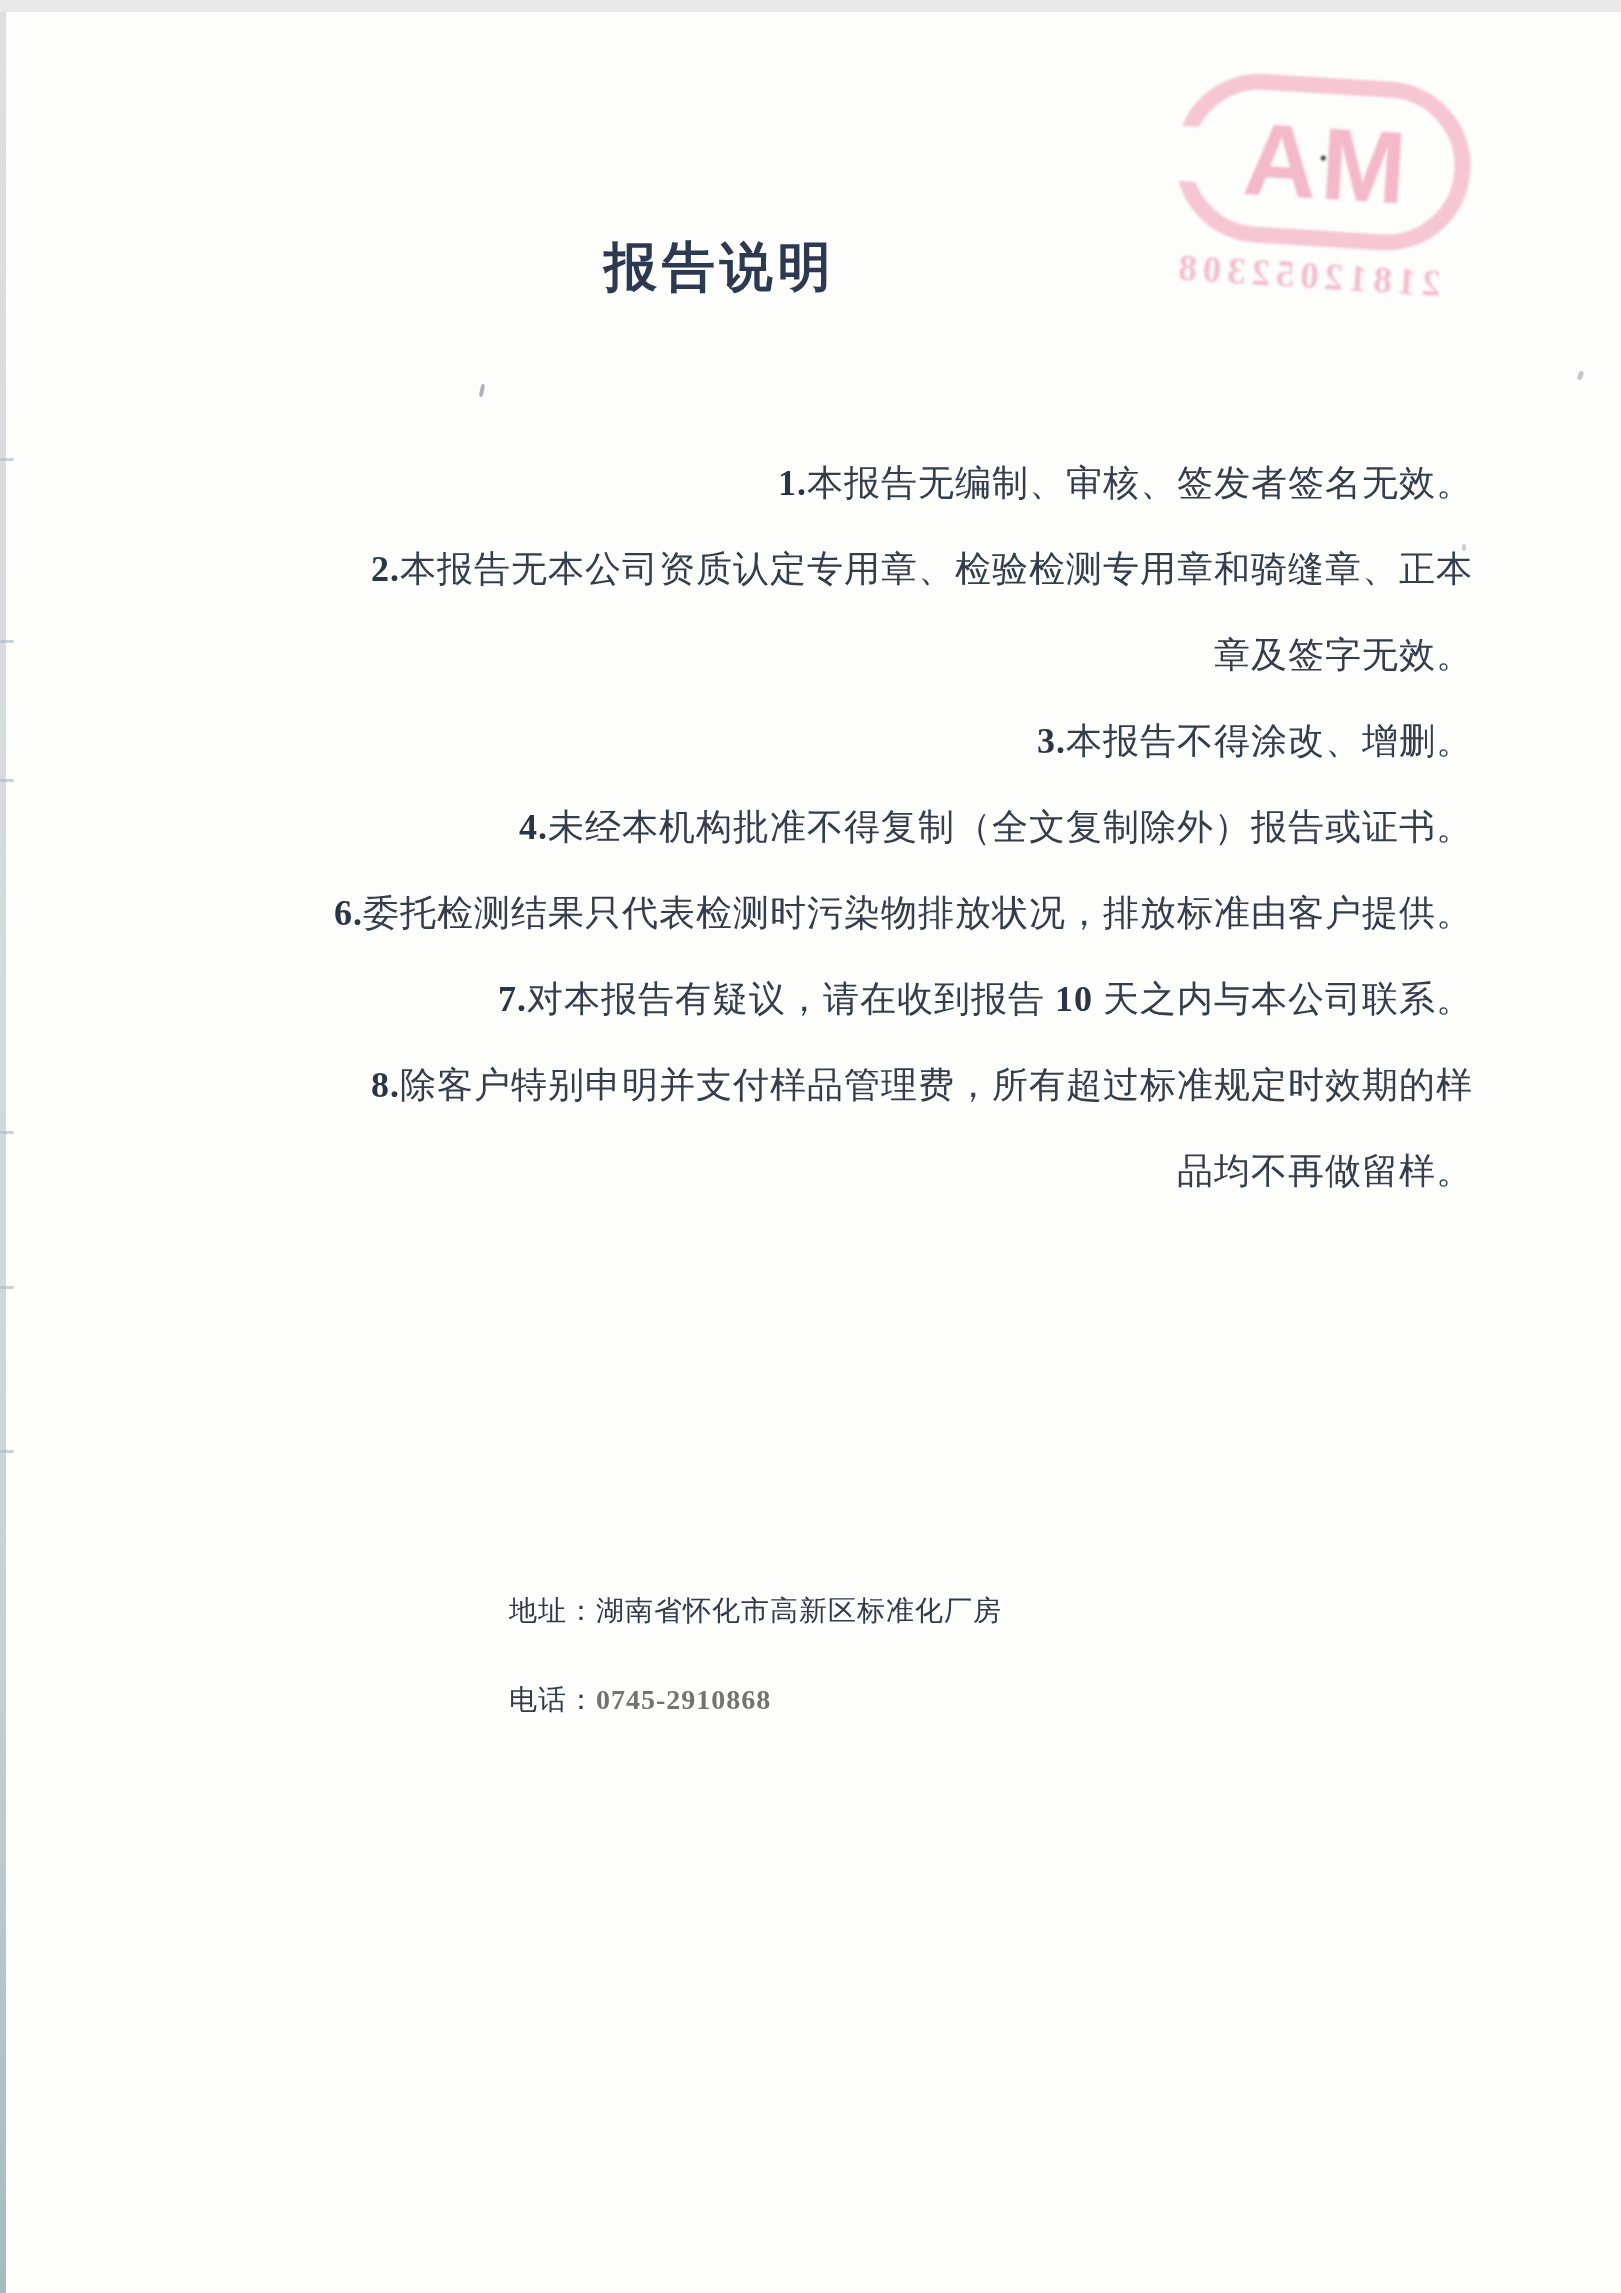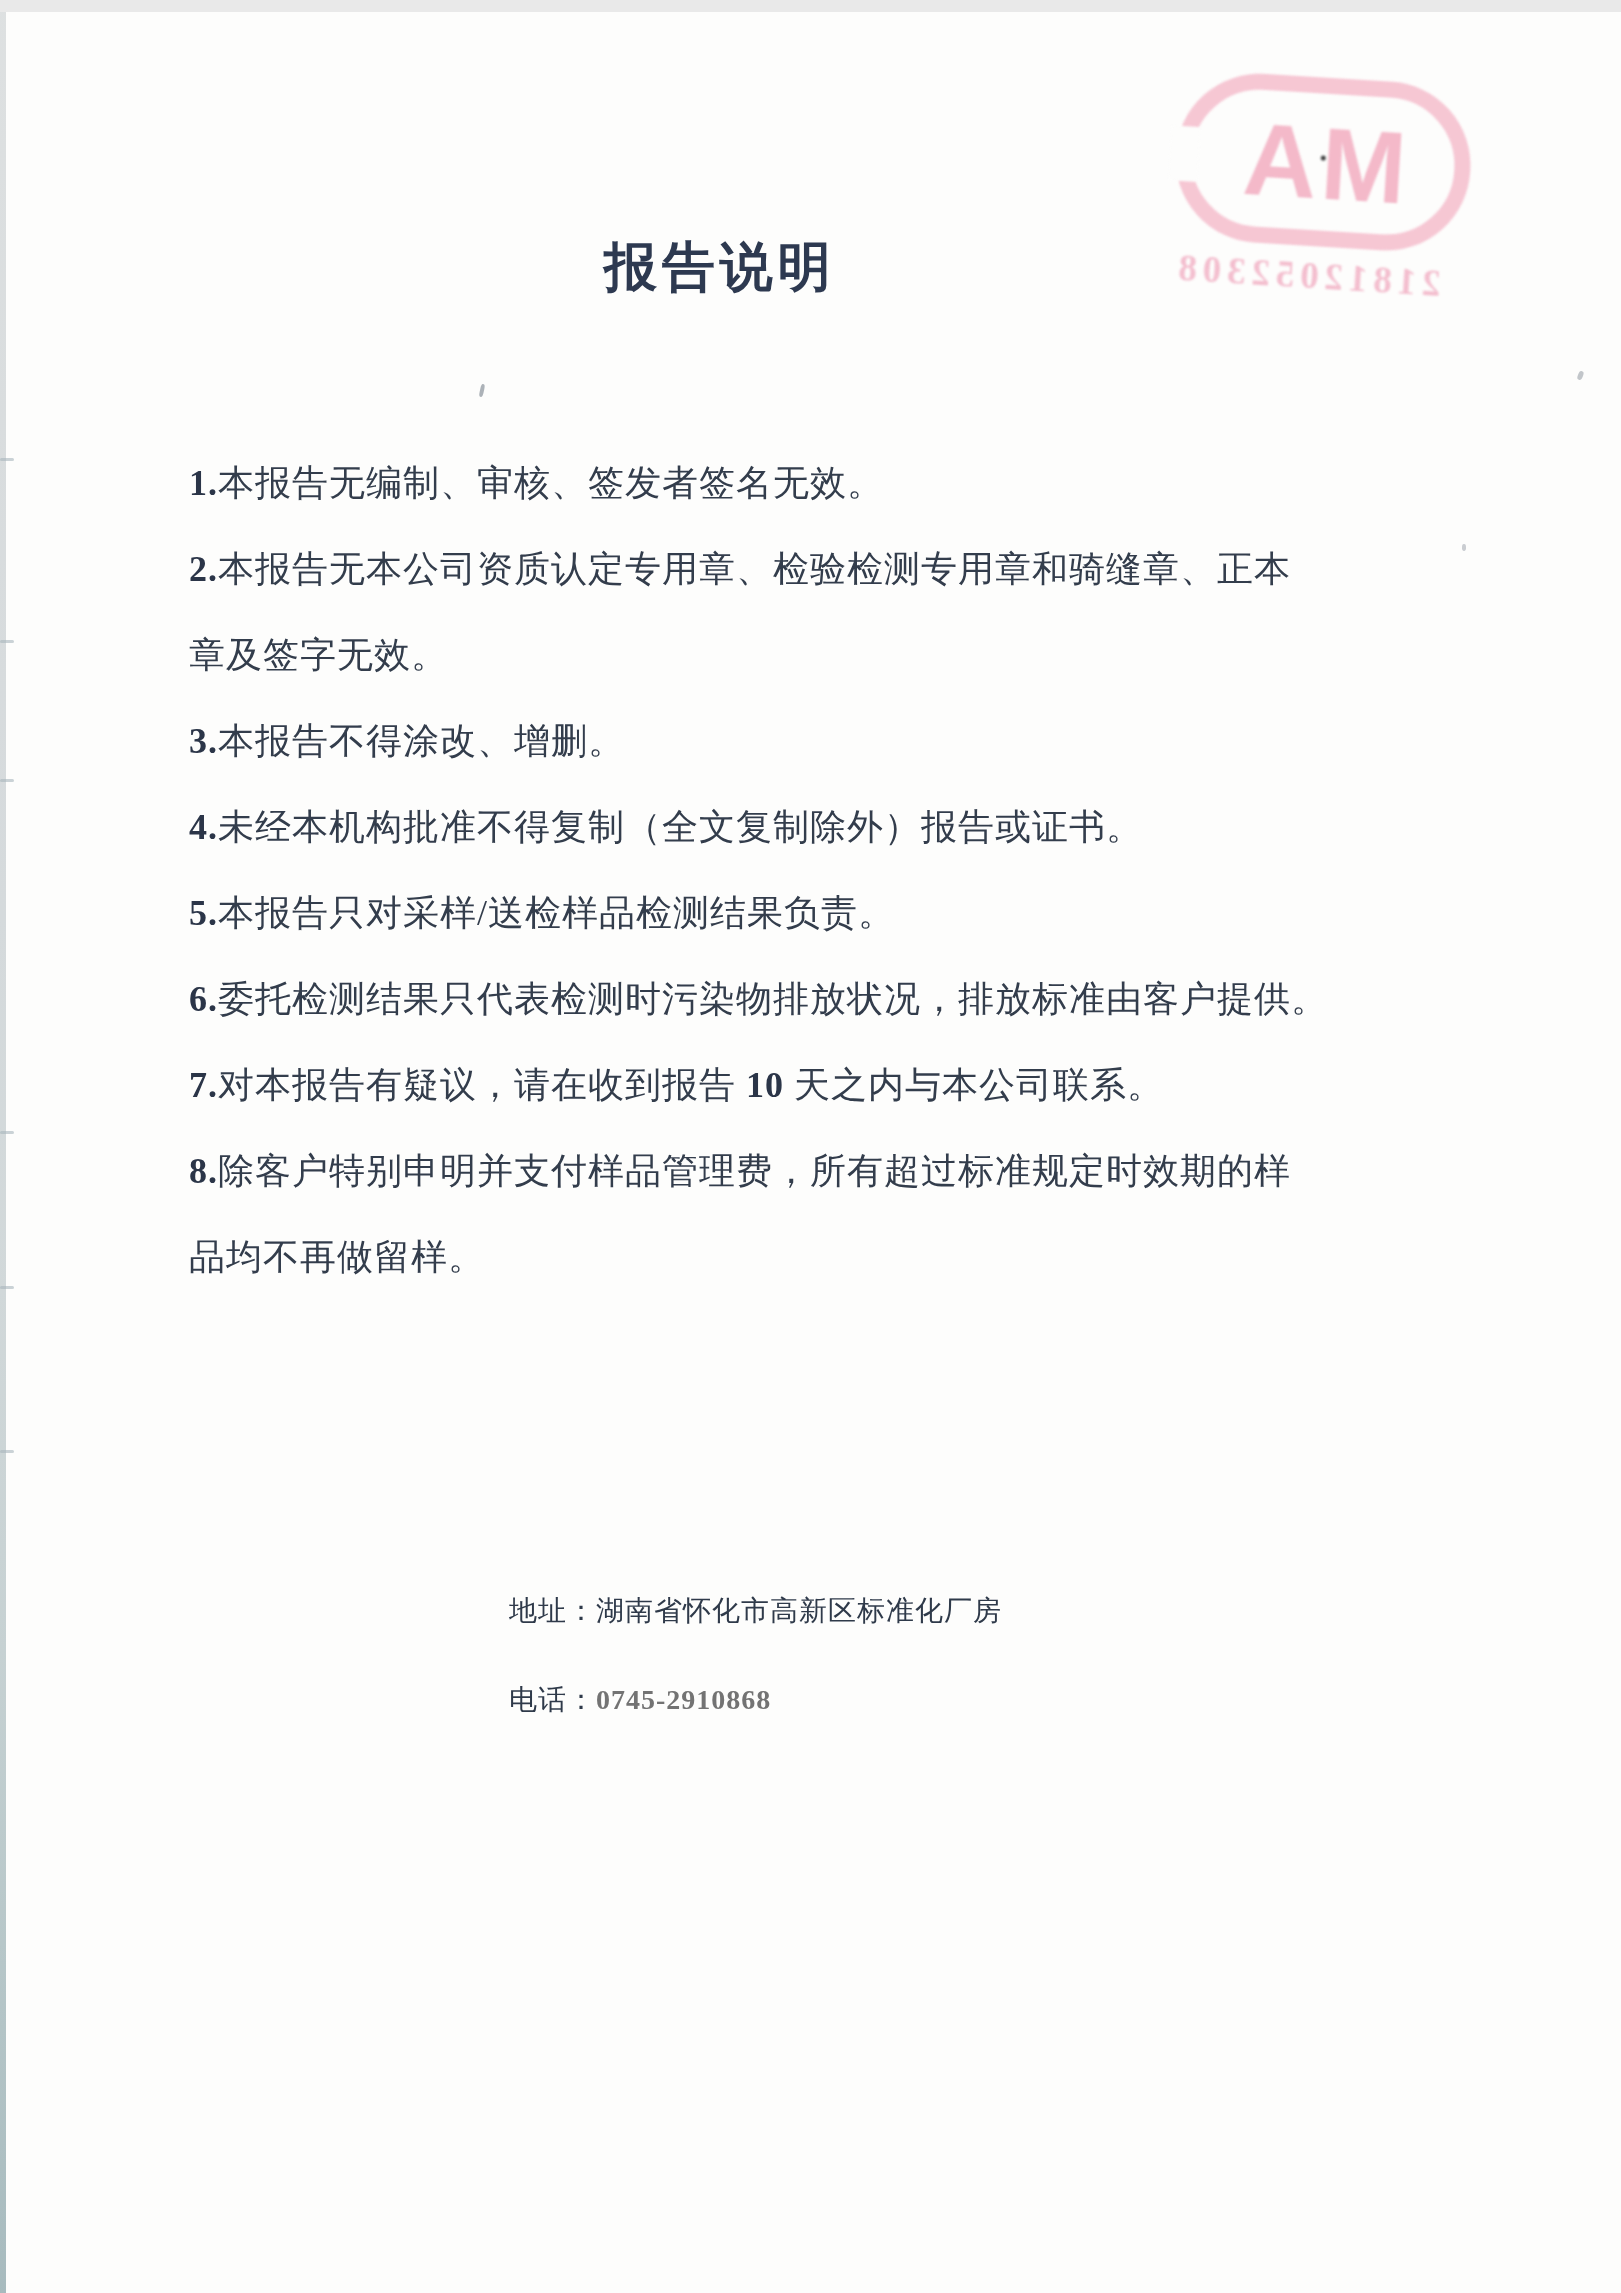--- a/index.html
+++ b/index.html
@@ -36,21 +36,21 @@
     position:absolute;left:604px;top:220px;margin:0;
     font-size:53px;font-weight:600;letter-spacing:4.9px;
     color:#2d3950;white-space:nowrap;
   }
 
   
   .notes{
     position:absolute;left:189px;top:428px;width:1284px;
     font-size:36px;letter-spacing:1px;line-height:86px;
   }
-  .note-line{white-space:nowrap;height:86px;}
+  .note-line{white-space:nowrap;height:86px;text-align:right;}
   .seg-b{font-weight:700;color:#2b3548;}
 
   
   .contact{
     position:absolute;left:509px;top:1554px;
     font-size:28px;line-height:89px;letter-spacing:1px;color:#2f3a4a;
   }
   .contact-line{white-space:nowrap;height:89px;}
   .contact-line.indent{padding-left:123px;}
   .contact .num{font-weight:700;color:#737373;}
@@ -119,21 +119,20 @@
   </div>
 
   <h1 class="title">报告说明</h1>
 
   <div class="notes" id="notes">
       <div class="note-line"><span class="seg-b">1.</span><span>本报告无编制、审核、签发者签名无效。</span></div>
       <div class="note-line"><span class="seg-b">2.</span><span>本报告无本公司资质认定专用章、检验检测专用章和骑缝章、正本</span></div>
       <div class="note-line"><span>章及签字无效。</span></div>
       <div class="note-line"><span class="seg-b">3.</span><span>本报告不得涂改、增删。</span></div>
       <div class="note-line"><span class="seg-b">4.</span><span>未经本机构批准不得复制（全文复制除外）报告或证书。</span></div>
-      <div class="note-line"><span class="seg-b">5.</span><span>本报告只对采样/送检样品检测结果负责。</span></div>
       <div class="note-line"><span class="seg-b">6.</span><span>委托检测结果只代表检测时污染物排放状况，排放标准由客户提供。</span></div>
       <div class="note-line"><span class="seg-b">7.</span><span>对本报告有疑议，请在收到报告 </span><span class="seg-b">10</span><span> 天之内与本公司联系。</span></div>
       <div class="note-line"><span class="seg-b">8.</span><span>除客户特别申明并支付样品管理费，所有超过标准规定时效期的样</span></div>
       <div class="note-line"><span>品均不再做留样。</span></div>
     </div>
 
   <div class="contact">
     <div class="contact-line"><span>地址：</span><span>湖南省怀化市高新区标准化厂房</span></div>
     <div class="contact-line"><span>电话：</span><span class="num">0745-2910868</span></div>
   </div>

